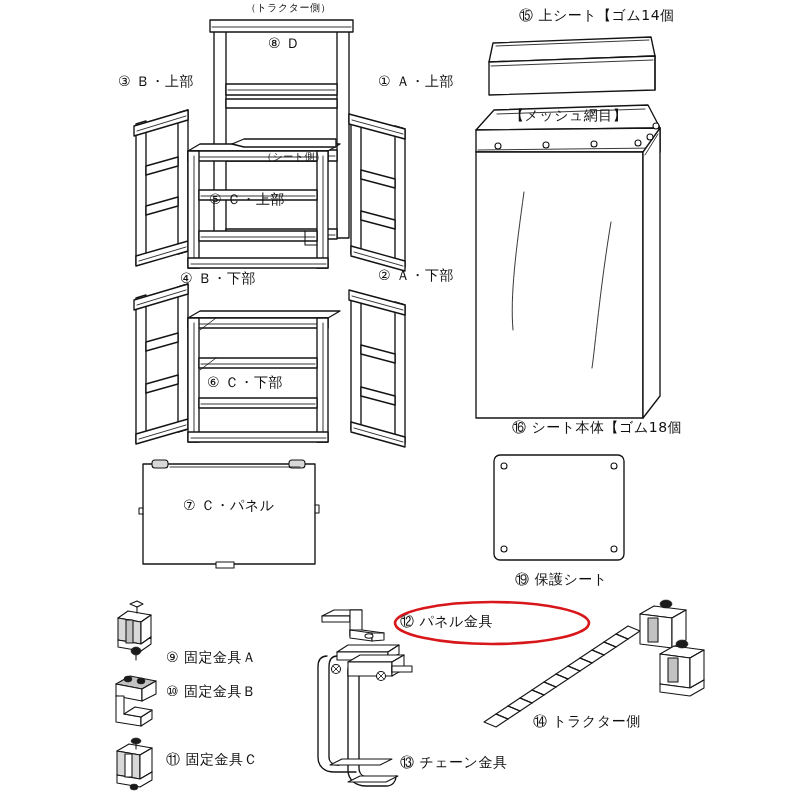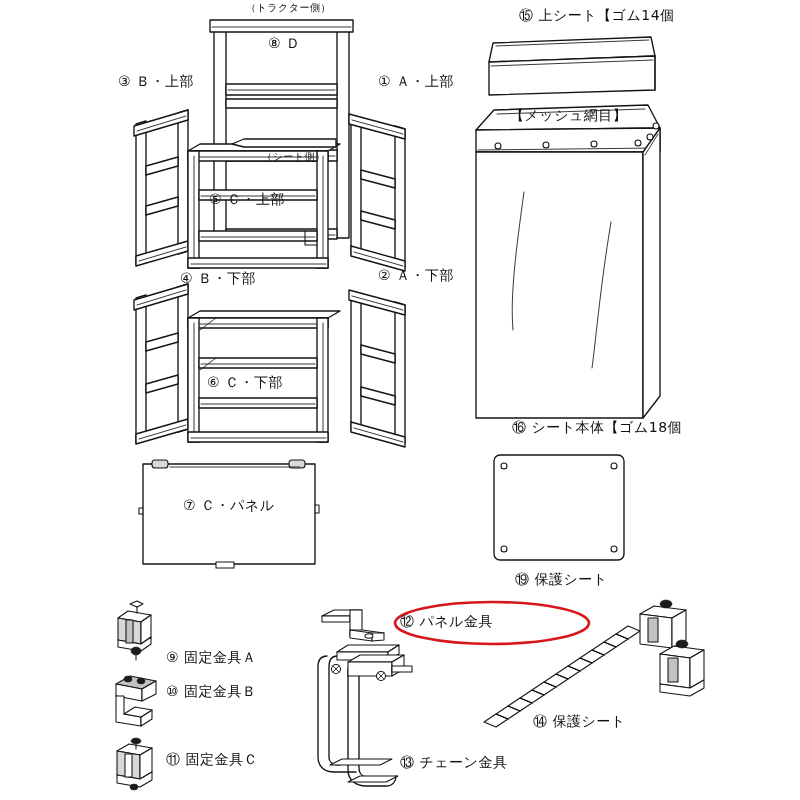--- a/index.html
+++ b/index.html
@@ -316,15 +316,15 @@
   <div class="lbl" style="left:510px;top:66px;margin-top:42px;">【メッシュ網目】</div>
   <div class="lbl" style="left:512px;top:420px;">⑯ シート本体【ゴム18個</div>
   <div class="lbl" style="left:515px;top:572px;text-align:center;">⑲ 保護シート</div>
 
   <div class="lbl" style="left:166px;top:618px;margin-top:32px;">⑨ 固定金具Ａ</div>
   <div class="lbl" style="left:166px;top:684px;">⑩ 固定金具Ｂ</div>
   <div class="lbl" style="left:166px;top:752px;">⑪ 固定金具Ｃ</div>
 
   <div class="lbl" style="left:400px;top:614px;">⑫ パネル金具</div>
   <div class="lbl" style="left:400px;top:755px;">⑬ チェーン金具</div>
-  <div class="lbl" style="left:533px;top:714px;">⑭ 保護シート</div>
+  <div class="lbl" style="left:533px;top:714px;">⑭ トラクター側</div>
 
 </div>
 
 </body></html>

